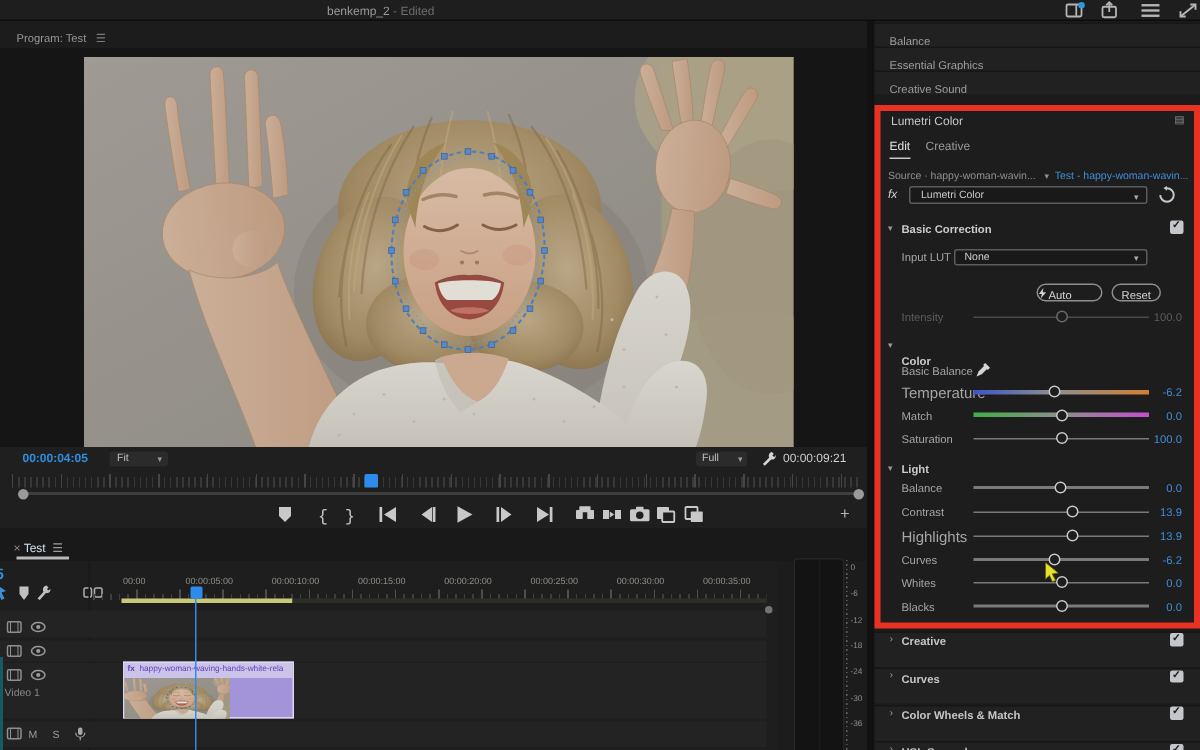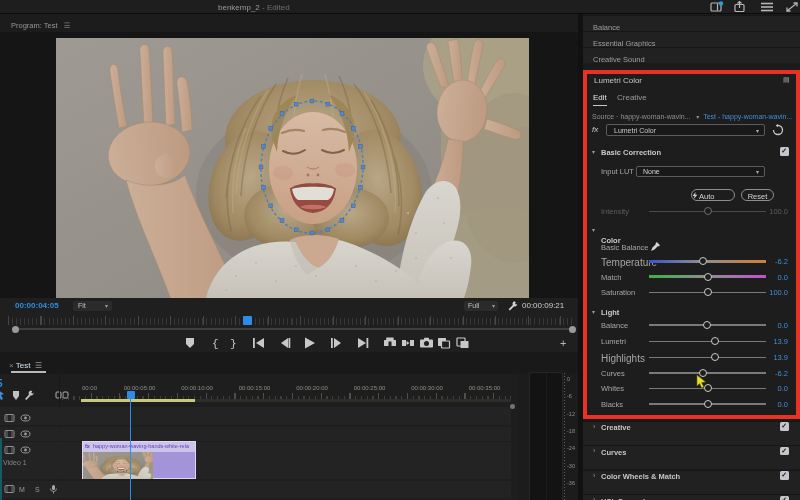--- a/index.html
+++ b/index.html
@@ -290,21 +290,21 @@
 <div class="a" style="left:601px;top:288px;font-size:7.5px;color:#a6a6a6">Saturation</div>
 <div class="a" style="left:648.5px;top:291.5px;width:117px;height:1.5px;background:#7a7a7a"></div>
 <div class="a" style="left:704px;top:288px;width:8px;height:8px;border-radius:50%;background:#1d1d1d;border:1.5px solid #c9c9c9"></div>
 <div class="a" style="left:764px;top:288px;font-size:7.5px;color:#3f8ed8;width:24px;text-align:right">100.0</div>
 <div class="a chev" style="left:592px;top:308px">▾</div>
 <div class="a sect" style="left:601px;top:308px">Light</div>
 <div class="a" style="left:601px;top:320.5px;font-size:7.5px;color:#a6a6a6">Balance</div>
 <div class="a" style="left:648.5px;top:324.0px;width:117px;height:1.5px;background:#7a7a7a"></div>
 <div class="a" style="left:703px;top:320.5px;width:8px;height:8px;border-radius:50%;background:#1d1d1d;border:1.5px solid #c9c9c9"></div>
 <div class="a" style="left:764px;top:320.5px;font-size:7.5px;color:#3f8ed8;width:24px;text-align:right">0.0</div>
-<div class="a" style="left:601px;top:337px;font-size:7.5px;color:#a6a6a6">Lumetri</div>
+<div class="a" style="left:601px;top:337px;font-size:7.5px;color:#a6a6a6">Contrast</div>
 <div class="a" style="left:648.5px;top:340.5px;width:117px;height:1.5px;background:#7a7a7a"></div>
 <div class="a" style="left:711px;top:337px;width:8px;height:8px;border-radius:50%;background:#1d1d1d;border:1.5px solid #c9c9c9"></div>
 <div class="a" style="left:764px;top:337px;font-size:7.5px;color:#3f8ed8;width:24px;text-align:right">13.9</div>
 <div class="a" style="left:601px;top:353px;font-size:10px;color:#a6a6a6">Highlights</div>
 <div class="a" style="left:648.5px;top:356.5px;width:117px;height:1.5px;background:#7a7a7a"></div>
 <div class="a" style="left:711px;top:353px;width:8px;height:8px;border-radius:50%;background:#1d1d1d;border:1.5px solid #c9c9c9"></div>
 <div class="a" style="left:764px;top:353px;font-size:7.5px;color:#3f8ed8;width:24px;text-align:right">13.9</div>
 <div class="a" style="left:601px;top:368.5px;font-size:7.5px;color:#a6a6a6">Curves</div>
 <div class="a" style="left:648.5px;top:372.0px;width:117px;height:1.5px;background:#7a7a7a"></div>
 <div class="a" style="left:699px;top:368.5px;width:8px;height:8px;border-radius:50%;background:#1d1d1d;border:1.5px solid #c9c9c9"></div>

